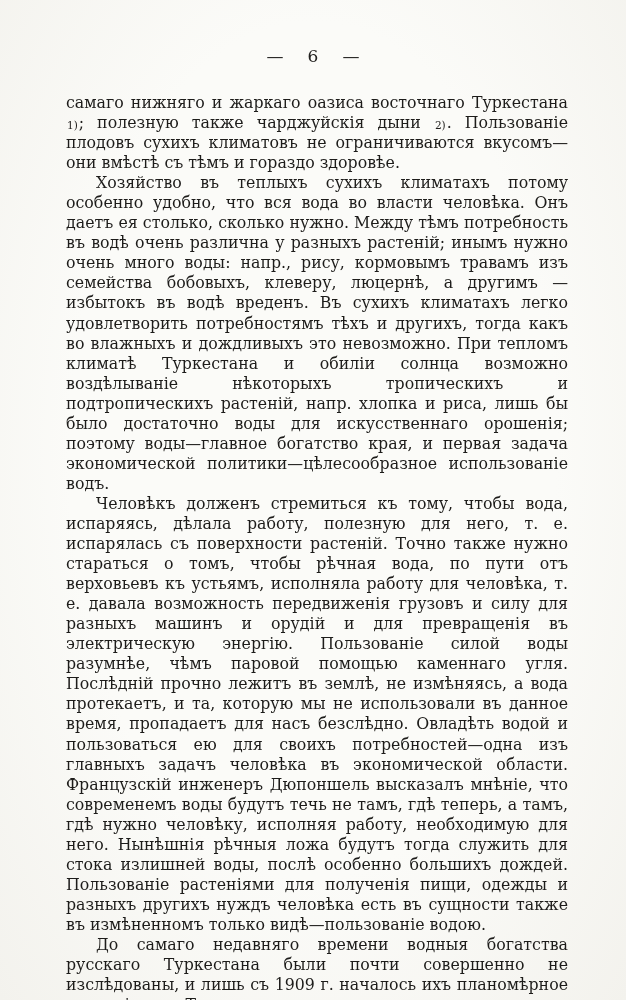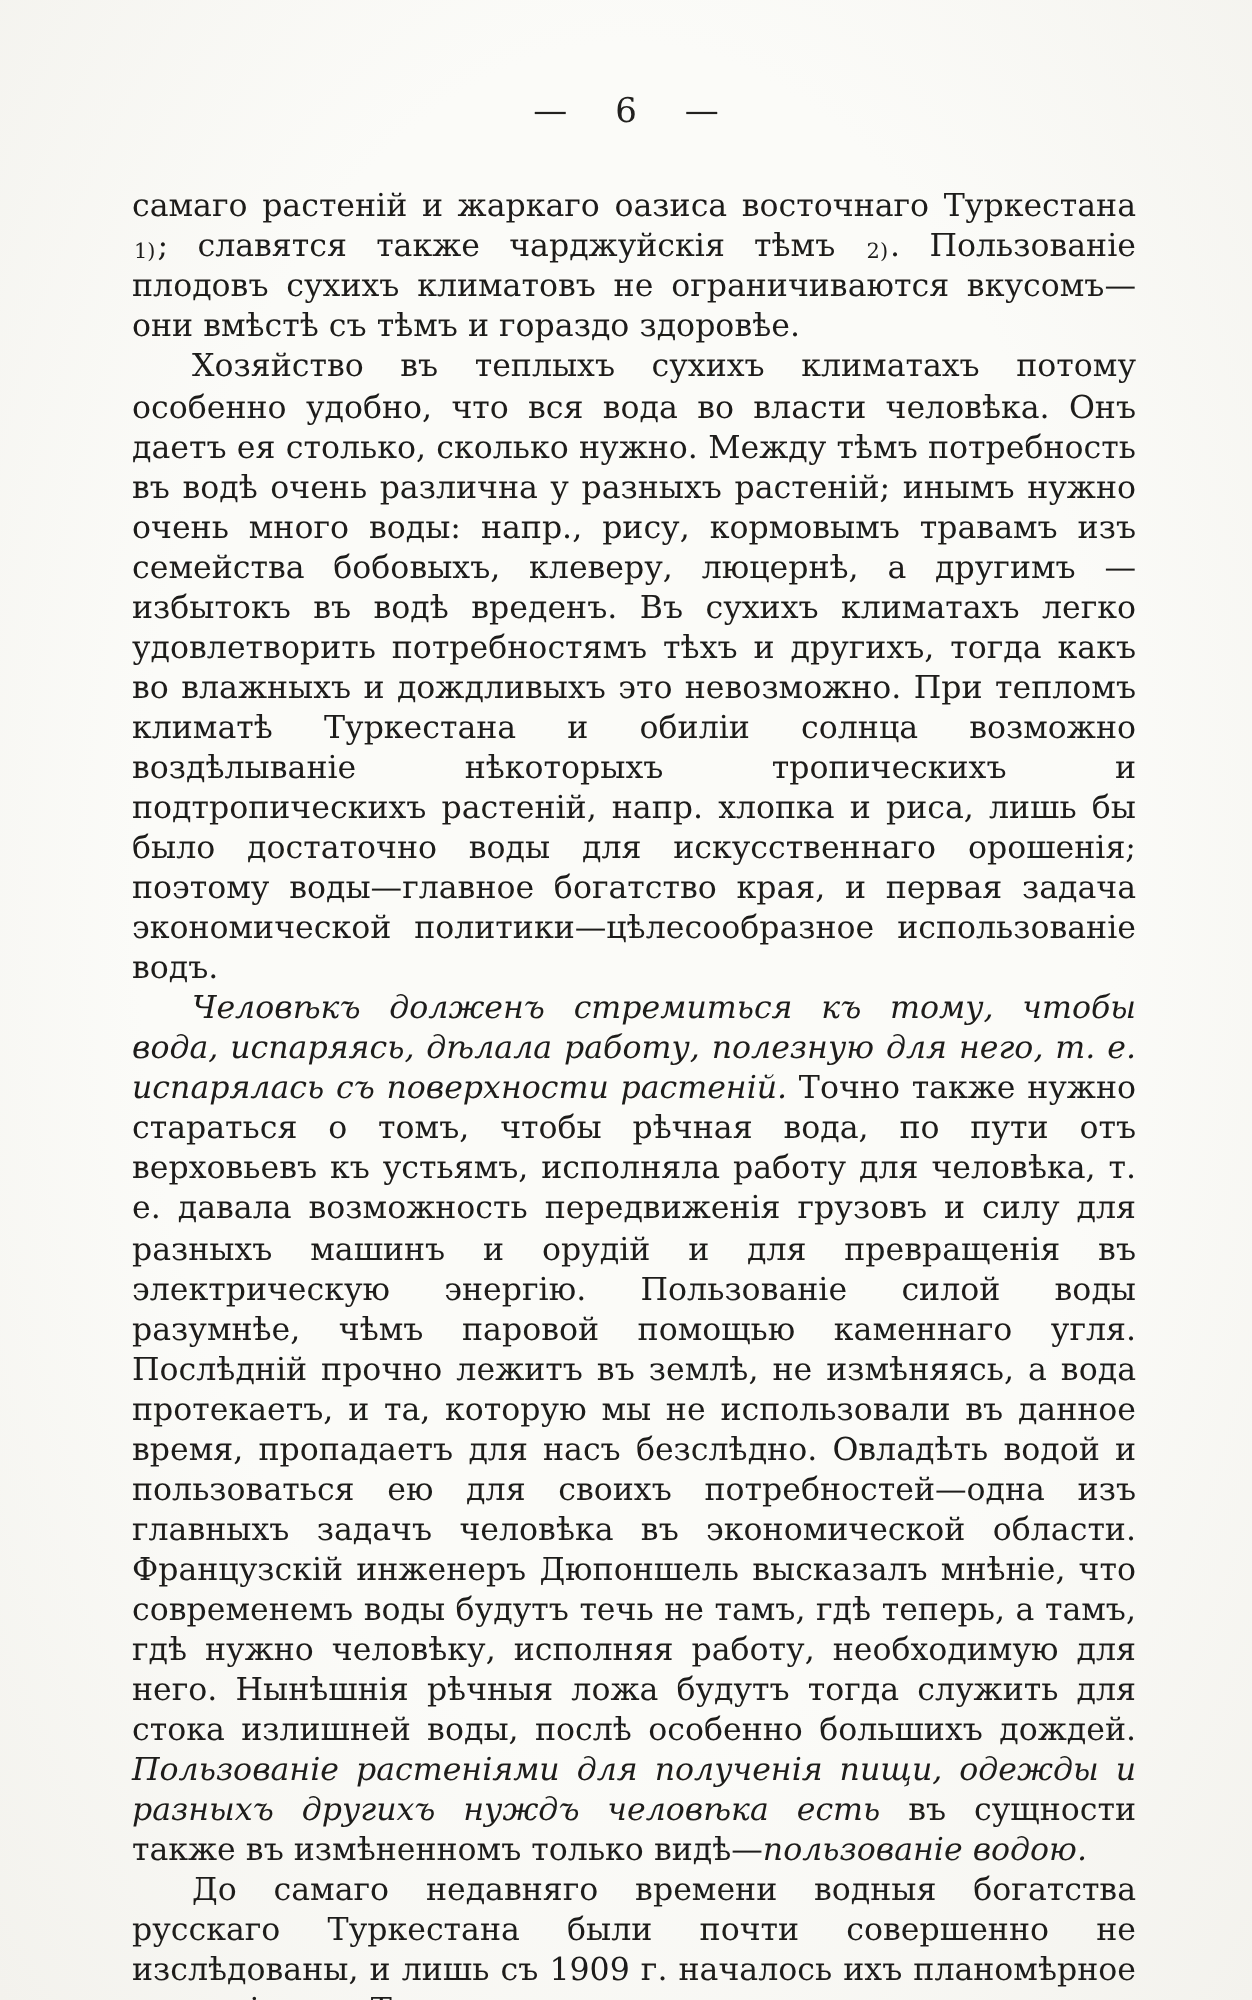--- a/index.html
+++ b/index.html
@@ -34,38 +34,38 @@
     text-align: justify;
     text-justify: inter-word;
     color: #1d1c1a;
   }
   p.para {
     margin: 0;
     text-indent: 30px;
   }
   p.para.no-indent { text-indent: 0; }
   .s-r { font-style: normal; }
-  .s-i { font-style: italic; }
+  .s-i { }
   .s-fn {
     font-size: 10.5px;
     vertical-align: -1px;
     padding: 0 1px;
   }
 </style>
 </head>
 <body>
 
 <div class="page" style="color: rgb(29, 28, 26);">
 
   <div class="page-header">
     <span class="dash">—</span>
     <span class="num">6</span>
     <span class="dash">—</span>
   </div>
 
   <div class="body-text">
-      <p class="para no-indent"><span class="s-r">самаго растеній и жаркаго оазиса восточнаго Туркестана </span><span class="s-fn">1)</span><span class="s-r">; славятся также чарджуйскія тѣмъ </span><span class="s-fn">2)</span><span class="s-r">. Пользованіе плодовъ сухихъ климатовъ не ограничиваются вкусомъ—они вмѣстѣ съ тѣмъ и гораздо здоровѣе.</span></p>
+      <p class="para no-indent"><span class="s-r">самаго нижняго и жаркаго оазиса восточнаго Туркестана </span><span class="s-fn">1)</span><span class="s-r">; полезную также чарджуйскія дыни </span><span class="s-fn">2)</span><span class="s-r">. Пользованіе плодовъ сухихъ климатовъ не ограничиваются вкусомъ—они вмѣстѣ съ тѣмъ и гораздо здоровѣе.</span></p>
       <p class="para"><span class="s-r">Хозяйство въ теплыхъ сухихъ климатахъ потому особенно удобно, что вся вода во власти человѣка. Онъ даетъ ея столько, сколько нужно. Между тѣмъ потребность въ водѣ очень различна у разныхъ растеній; инымъ нужно очень много воды: напр., рису, кормовымъ травамъ изъ семейства бобовыхъ, клеверу, люцернѣ, а другимъ — избытокъ въ водѣ вреденъ. Въ сухихъ климатахъ легко удовлетворить потребностямъ тѣхъ и другихъ, тогда какъ во влажныхъ и дождливыхъ это невозможно. При тепломъ климатѣ Туркестана и обиліи солнца возможно воздѣлываніе нѣкоторыхъ тропическихъ и подтропическихъ растеній, напр. хлопка и риса, лишь бы было достаточно воды для искусственнаго орошенія; поэтому воды—главное богатство края, и первая задача экономической политики—цѣлесообразное использованіе водъ.</span></p>
       <p class="para"><span class="s-i">Человѣкъ долженъ стремиться къ тому, чтобы вода, испаряясь, дѣлала работу, полезную для него, т. е. испарялась съ поверхности растеній.</span><span class="s-r"> Точно также нужно стараться о томъ, чтобы рѣчная вода, по пути отъ верховьевъ къ устьямъ, исполняла работу для человѣка, т. е. давала возможность передвиженія грузовъ и силу для разныхъ машинъ и орудій и для превращенія въ электрическую энергію. Пользованіе силой воды разумнѣе, чѣмъ паровой помощью каменнаго угля. Послѣдній прочно лежитъ въ землѣ, не измѣняясь, а вода протекаетъ, и та, которую мы не использовали въ данное время, пропадаетъ для насъ безслѣдно. Овладѣть водой и пользоваться ею для своихъ потребностей—одна изъ главныхъ задачъ человѣка въ экономической области. Французскій инженеръ Дюпоншель высказалъ мнѣніе, что современемъ воды будутъ течь не тамъ, гдѣ теперь, а тамъ, гдѣ нужно человѣку, исполняя работу, необходимую для него. Нынѣшнія рѣчныя ложа будутъ тогда служить для стока излишней воды, послѣ особенно большихъ дождей. </span><span class="s-i">Пользованіе растеніями для полученія пищи, одежды и разныхъ другихъ нуждъ человѣка есть </span><span class="s-r">въ сущности также въ измѣненномъ только видѣ—</span><span class="s-i">пользованіе водою.</span></p>
       <p class="para"><span class="s-r">До самаго недавняго времени водныя богатства русскаго Туркестана были почти совершенно не изслѣдованы, и лишь съ 1909 г. началось ихъ планомѣрное изученіе, при Туркестанскомъ управле-</span></p>
     </div>
 
 </div>
 
 </body></html>

